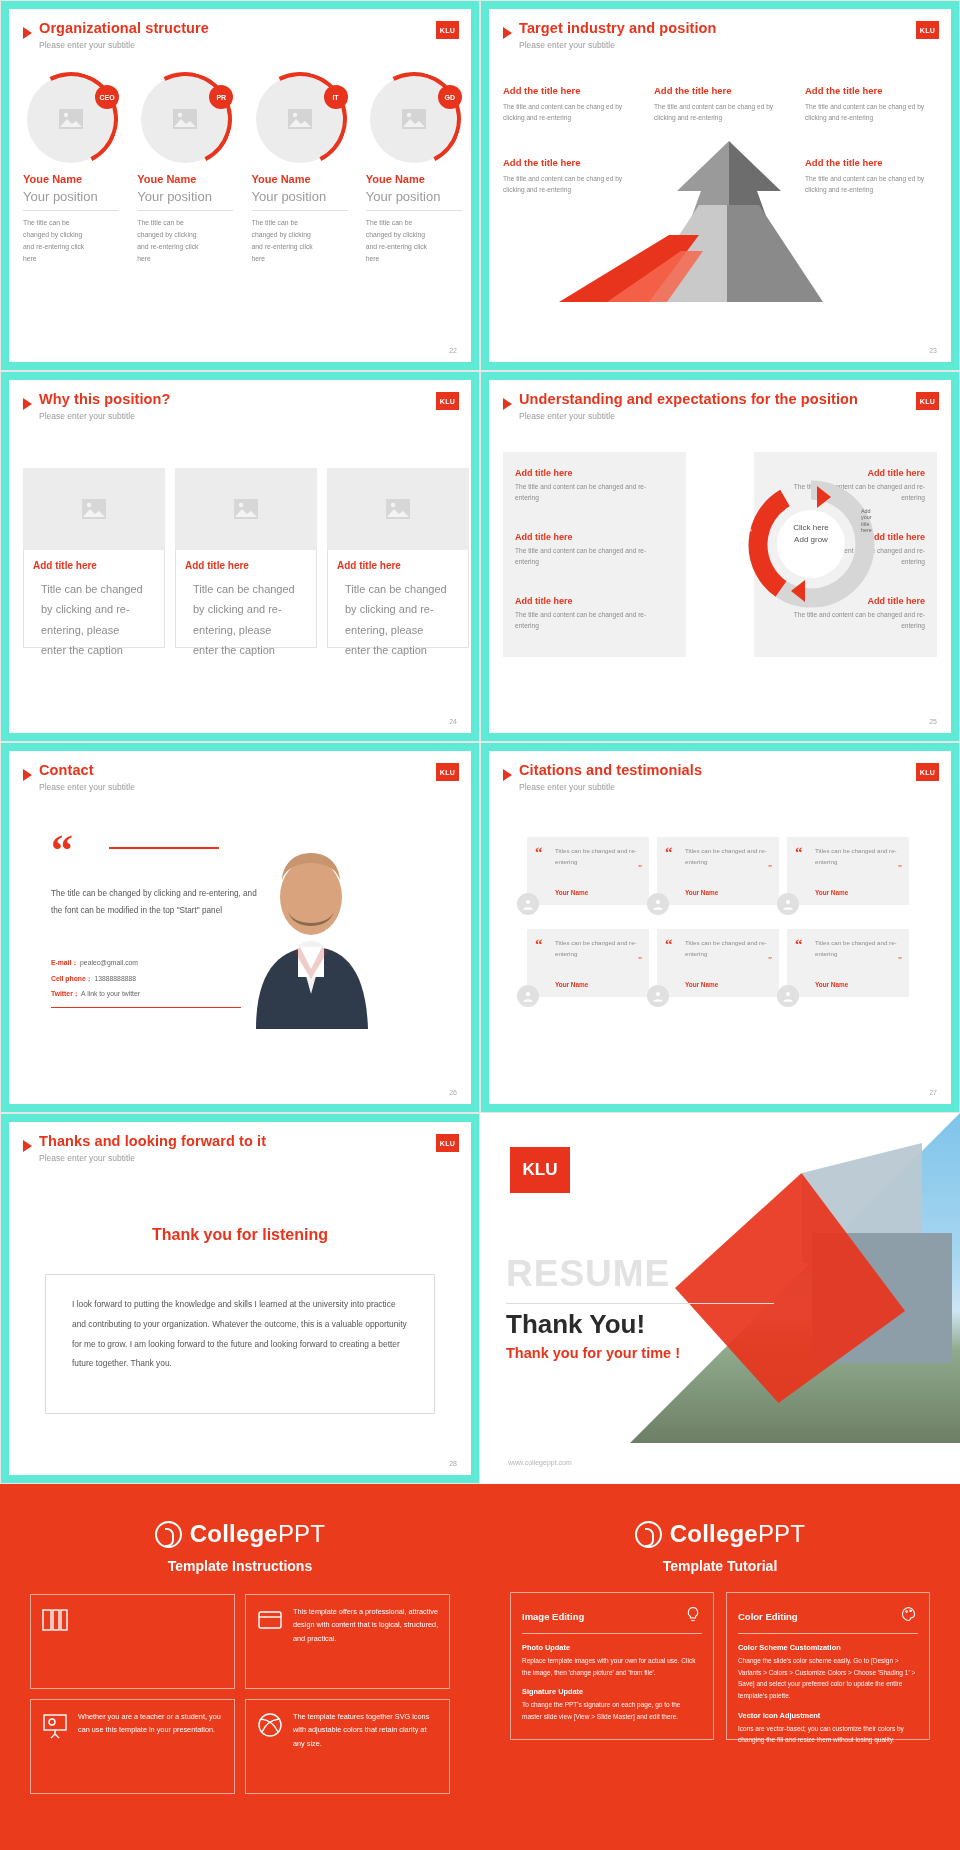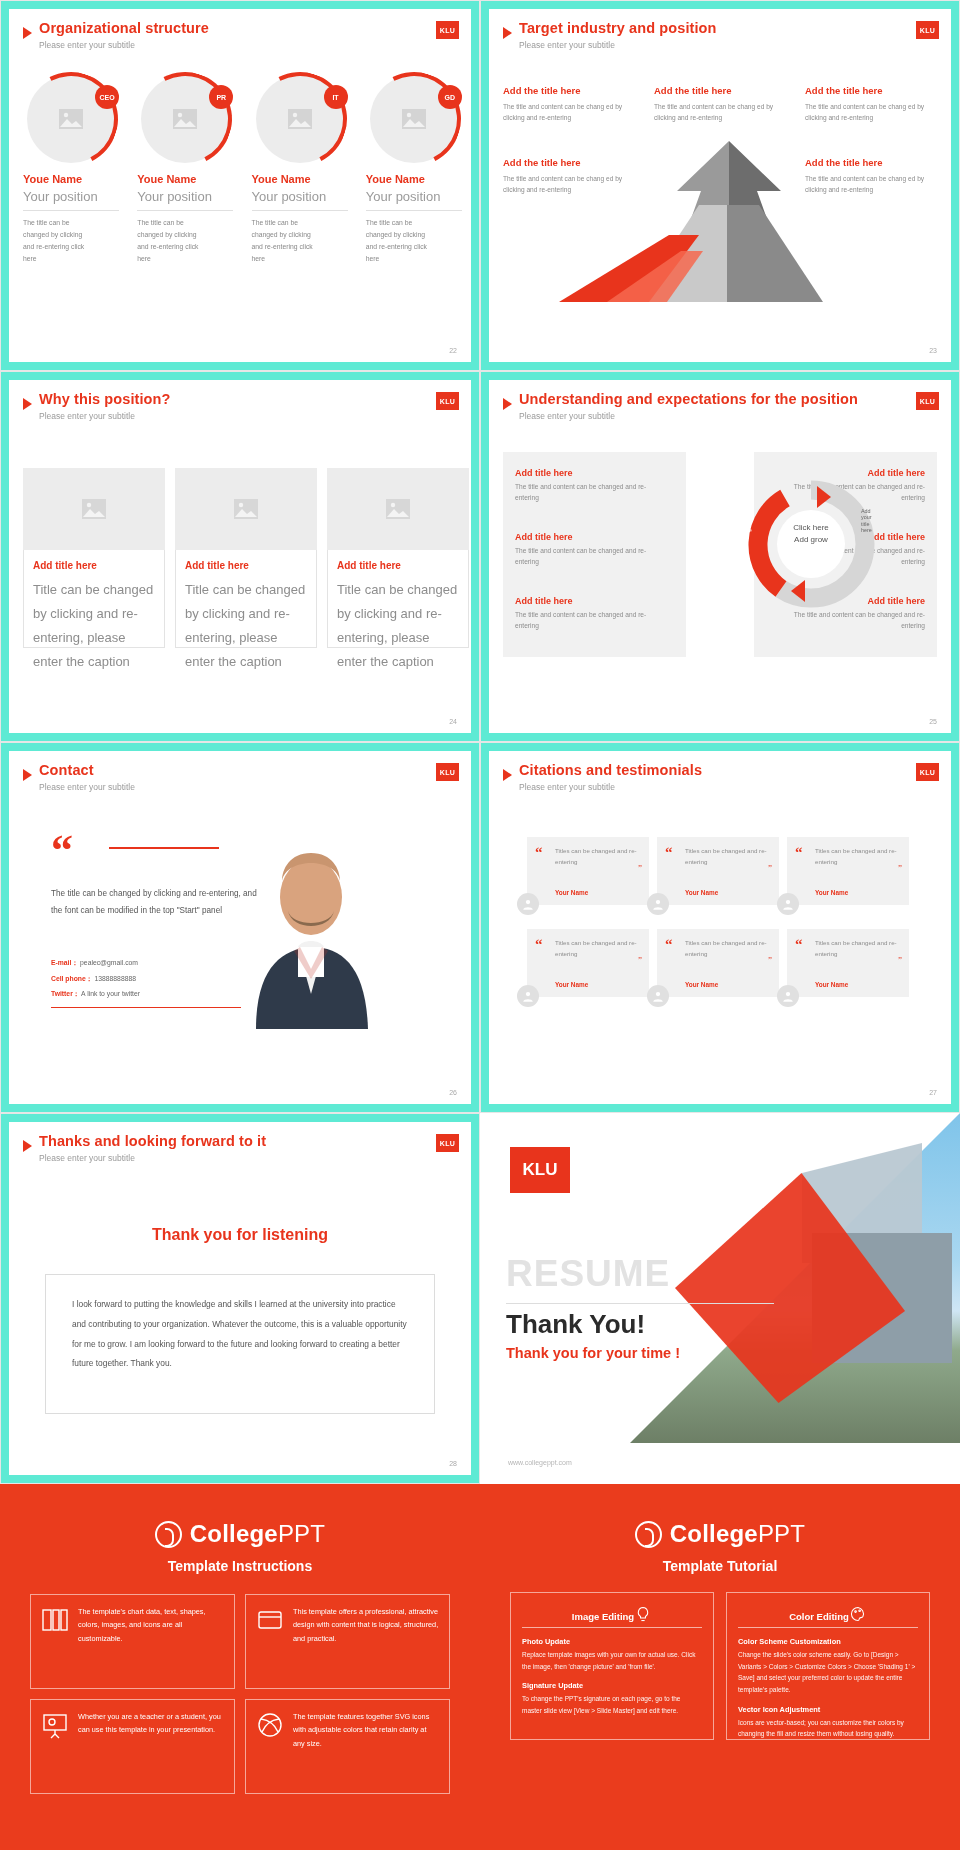--- a/index.html
+++ b/index.html
@@ -91,21 +91,21 @@
   .ti-block h3 { margin:0; font-size:9.5px; color:#e8341c; font-weight:bold; }
   .ti-block p { margin:5px 0 0 0; font-size:6.6px; color:#8d8d8d; line-height:1.7; }
   .arrow-art { position:absolute; left:60px; top:130px; width:360px; height:165px; }
 
   
   .why-row { position:absolute; left:14px; top:88px; display:flex; gap:10px; }
   .why-card { width:142px; }
   .why-img { height:82px; }
   .why-body { border:1px solid #e3e3e3; border-top:none; padding:10px 9px 12px 9px; height:98px;}
   .why-title { font-size:10px; font-weight:bold; color:#e8341c; margin:0 0 7px 0;}
-  .why-txt { font-size:13px; color:#8d8d8d; line-height:1.85; margin:0; }
+  .why-txt { font-size:11px; color:#8d8d8d; line-height:1.85; margin:8px; }
 
   
   .ue-panel { position:absolute; top:72px; width:183px; height:205px; background:#f1f1f1; }
   .ue-item { position:absolute; width:150px; }
   .ue-item h4 { margin:0; font-size:9px; font-weight:bold; color:#e8341c; }
   .ue-item p { margin:4px 0 0 0; font-size:6.6px; color:#8d8d8d; line-height:1.6; }
   .ring-wrap { position:absolute; left:258px; top:100px; width:128px; height:128px;}
   .ring-center { position:absolute; left:34px; top:42px; width:60px; text-align:center;
                  font-size:8px; color:#555; line-height:1.5; }
 
@@ -162,21 +162,21 @@
   .brand .pmark:after{content:"";position:absolute;left:8px;top:5px;width:7px;height:15px;border:2.5px solid #fff;border-radius:0 7px 7px 0;border-left:none;}
   .brand .btxt { font-size:24px; font-weight:bold; color:#fff; letter-spacing:.2px;}
   .brand .btxt i { font-style:normal; font-weight:normal;}
   .panel-title { position:absolute; left:0; right:0; top:74px; text-align:center; font-size:14px; color:#fff; font-weight:bold;}
   .instr-grid { position:absolute; left:30px; top:110px; width:420px; display:grid; grid-template-columns:1fr 1fr; gap:10px;}
   .instr-card { border:1px solid rgba(255,255,255,.55); height:95px; padding:10px 9px; display:flex; gap:8px;}
   .instr-card .ico { width:30px;height:30px;flex:none; display:flex;align-items:flex-start;}
   .instr-card p { margin:0; font-size:7.3px; color:#fff; line-height:1.85;}
   .tut-grid { position:absolute; left:30px; top:108px; width:420px; display:grid; grid-template-columns:1fr 1fr; gap:12px;}
   .tut-card { border:1px solid rgba(255,255,255,.55); padding:12px 11px 10px 11px; height:148px;}
-  .tut-head { display:flex; align-items:center; justify-content:center; border-bottom:1px solid rgba(255,255,255,.6); }
+  .tut-head { display:flex; align-items:center; justify-content:space-between; border-bottom:1px solid rgba(255,255,255,.6); padding-bottom:6px;}
   .tut-head h5 { margin:0; font-size:9.5px; color:#fff; font-weight:bold;}
   .tut-sec { margin-top:9px;}
   .tut-sec h6 { margin:0 0 3px 0; font-size:7.4px; color:#fff; font-weight:bold;}
   .tut-sec p { margin:0; font-size:6.5px; color:#fff; line-height:1.8; opacity:.95;}
 </style>
 </head>
 <body>
 
 <div class="grid">
 
@@ -596,21 +596,20 @@
     <div class="panel-title">Template Instructions</div>
     <div class="instr-grid">
       <div class="instr-card">
         <span class="ico">
             <svg viewBox="0 0 30 30" width="30" height="30" fill="none" stroke="#fff" stroke-width="1.4">
               <rect x="3" y="5" width="8" height="20"></rect>
               <rect x="13" y="5" width="6" height="20"></rect>
               <rect x="21" y="5" width="6" height="20"></rect>
             </svg>
           </span>
-        <p>The template's chart data, text, shapes, colors, images, and icons are all customizable.</p>
       </div>
       <div class="instr-card">
         <span class="ico">
             <svg viewBox="0 0 30 30" width="30" height="30" fill="none" stroke="#fff" stroke-width="1.4">
               <rect x="4" y="7" width="22" height="16" rx="2"></rect>
               <line x1="4" y1="12" x2="26" y2="12"></line>
             </svg>
           </span>
         <p>This template offers a professional, attractive design with content that is logical, structured, and practical.</p>
       </div>

